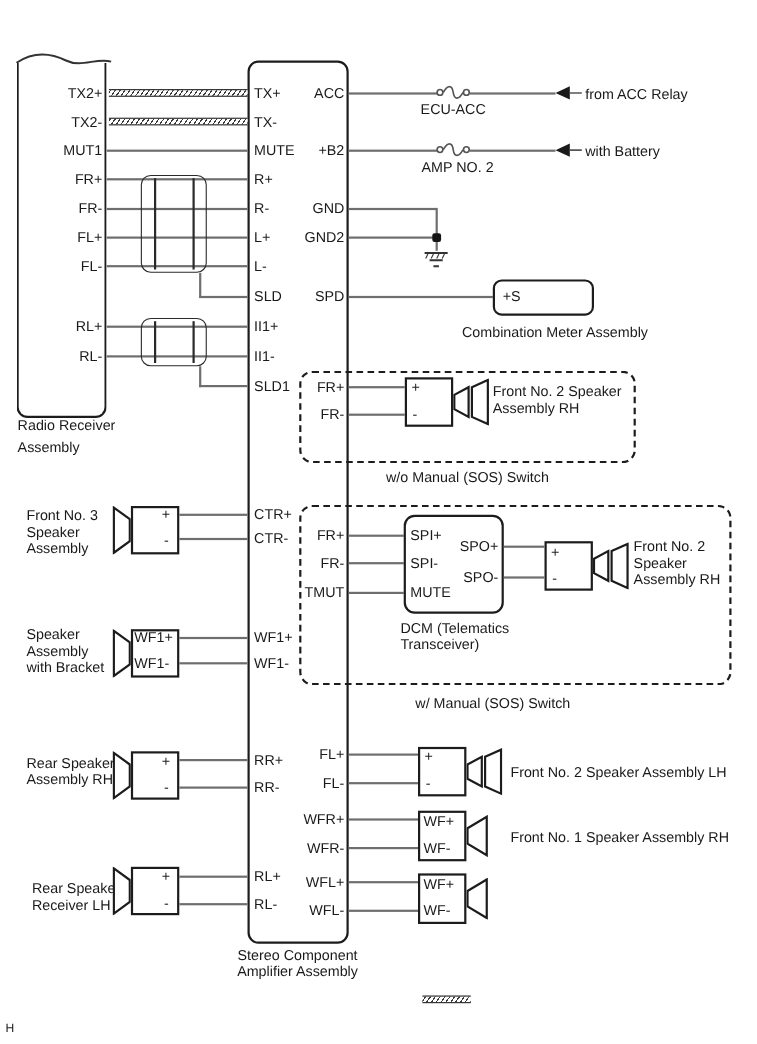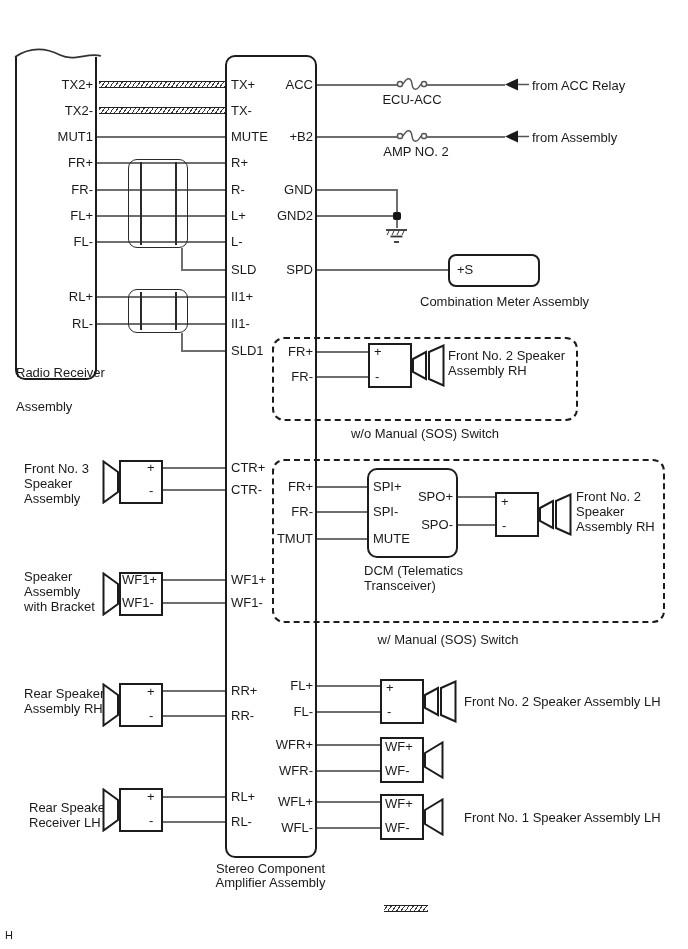--- a/index.html
+++ b/index.html
@@ -63,21 +63,21 @@
       <symbol id="wave" viewBox="0 0 88 18">
         <path d="M1,11 C16,1 32,2 46,9 C60,16 74,6 87,10" fill="none" stroke="#333" stroke-width="1.8"></path>
       </symbol>
     </defs>
   </svg>
 
   <div class="radio-box" style="left:15px;top:57px;width:82px;height:323px;"></div>
   <svg class="part" style="left:14px;top:46px;" width="88" height="18">
       <use href="#wave"></use>
     </svg>
-  <div class="lbl" style="left:16px;top:365px;">Radio Receiver</div>
+  <div class="lbl" style="left:16px;top:379px;">Radio Receiver</div>
   <div class="lbl" style="left:16px;top:399px;">Assembly</div>
 
   <div class="pin pr" style="left:13px;top:78px;">TX2+</div>
   <div class="pin pr" style="left:13px;top:104px;">TX2-</div>
   <div class="pin pr" style="left:13px;top:130px;">MUT1</div>
   <div class="pin pr" style="left:13px;top:156px;">FR+</div>
   <div class="pin pr" style="left:13px;top:183px;">FR-</div>
   <div class="pin pr" style="left:13px;top:209px;">FL+</div>
   <div class="pin pr" style="left:13px;top:235px;">FL-</div>
   <div class="pin pr" style="left:13px;top:290px;">RL+</div>
@@ -158,21 +158,21 @@
   <div class="cap" style="left:372px;top:92px;width:80px;">ECU-ACC</div>
 
   <div class="wire-h" style="left:317px;top:136px;width:81px;"></div>
   <svg class="part" style="left:396px;top:128px;" width="32" height="16">
       <use href="#fuse"></use>
     </svg>
   <div class="wire-h" style="left:427px;top:136px;width:78px;"></div>
   <svg class="part" style="left:505px;top:130px;" width="24" height="13">
       <use href="#arrow-left"></use>
     </svg>
-  <div class="lbl" style="left:532px;top:130px;">from Assembly</div>
+  <div class="lbl" style="left:532px;top:130px;">with Battery</div>
   <div class="cap" style="left:372px;top:144px;width:88px;">AMP NO. 2</div>
 
   <div class="wire-h" style="left:317px;top:189px;width:80px;"></div>
   <div class="wire-h" style="left:317px;top:215px;width:80px;"></div>
   <div class="wire-v" style="left:396px;top:189px;height:39px;"></div>
   <div class="dot" style="left:393px;top:212px;"></div>
   <svg class="part" style="left:385px;top:228px;" width="23" height="17">
       <use href="#ground"></use>
     </svg>
 
@@ -276,27 +276,27 @@
   <div class="lbl" style="left:464px;top:694px;">Front No. 2 Speaker Assembly LH</div>
 
   <div class="wire-h" style="left:317px;top:744px;width:63px;"></div>
   <div class="wire-h" style="left:317px;top:770px;width:63px;"></div>
   <div class="sbox" style="left:380px;top:737px;width:44px;height:46px;"></div>
   <div class="pin" style="left:385px;top:740px;">WF+</div>
   <div class="pin" style="left:385px;top:764px;">WF-</div>
   <svg class="part" style="left:424px;top:741px;" width="20" height="38">
       <use href="#cone-right-single"></use>
     </svg>
+  <div class="lbl" style="left:464px;top:753px;">Front No. 1 Speaker Assembly RH</div>
 
   <div class="wire-h" style="left:317px;top:801px;width:63px;"></div>
   <div class="wire-h" style="left:317px;top:827px;width:63px;"></div>
   <div class="sbox" style="left:380px;top:794px;width:44px;height:46px;"></div>
   <div class="pin" style="left:385px;top:797px;">WF+</div>
   <div class="pin" style="left:385px;top:821px;">WF-</div>
   <svg class="part" style="left:424px;top:798px;" width="20" height="38">
       <use href="#cone-right-single"></use>
     </svg>
-  <div class="lbl" style="left:464px;top:810px;">Front No. 1 Speaker Assembly LH</div>
 
   <div class="hatch" style="left:384px;top:905px;width:44px;"></div>
   <div class="mark" style="left:5px;top:929px;">H</div>
 
 </div>
 
 </body></html>

